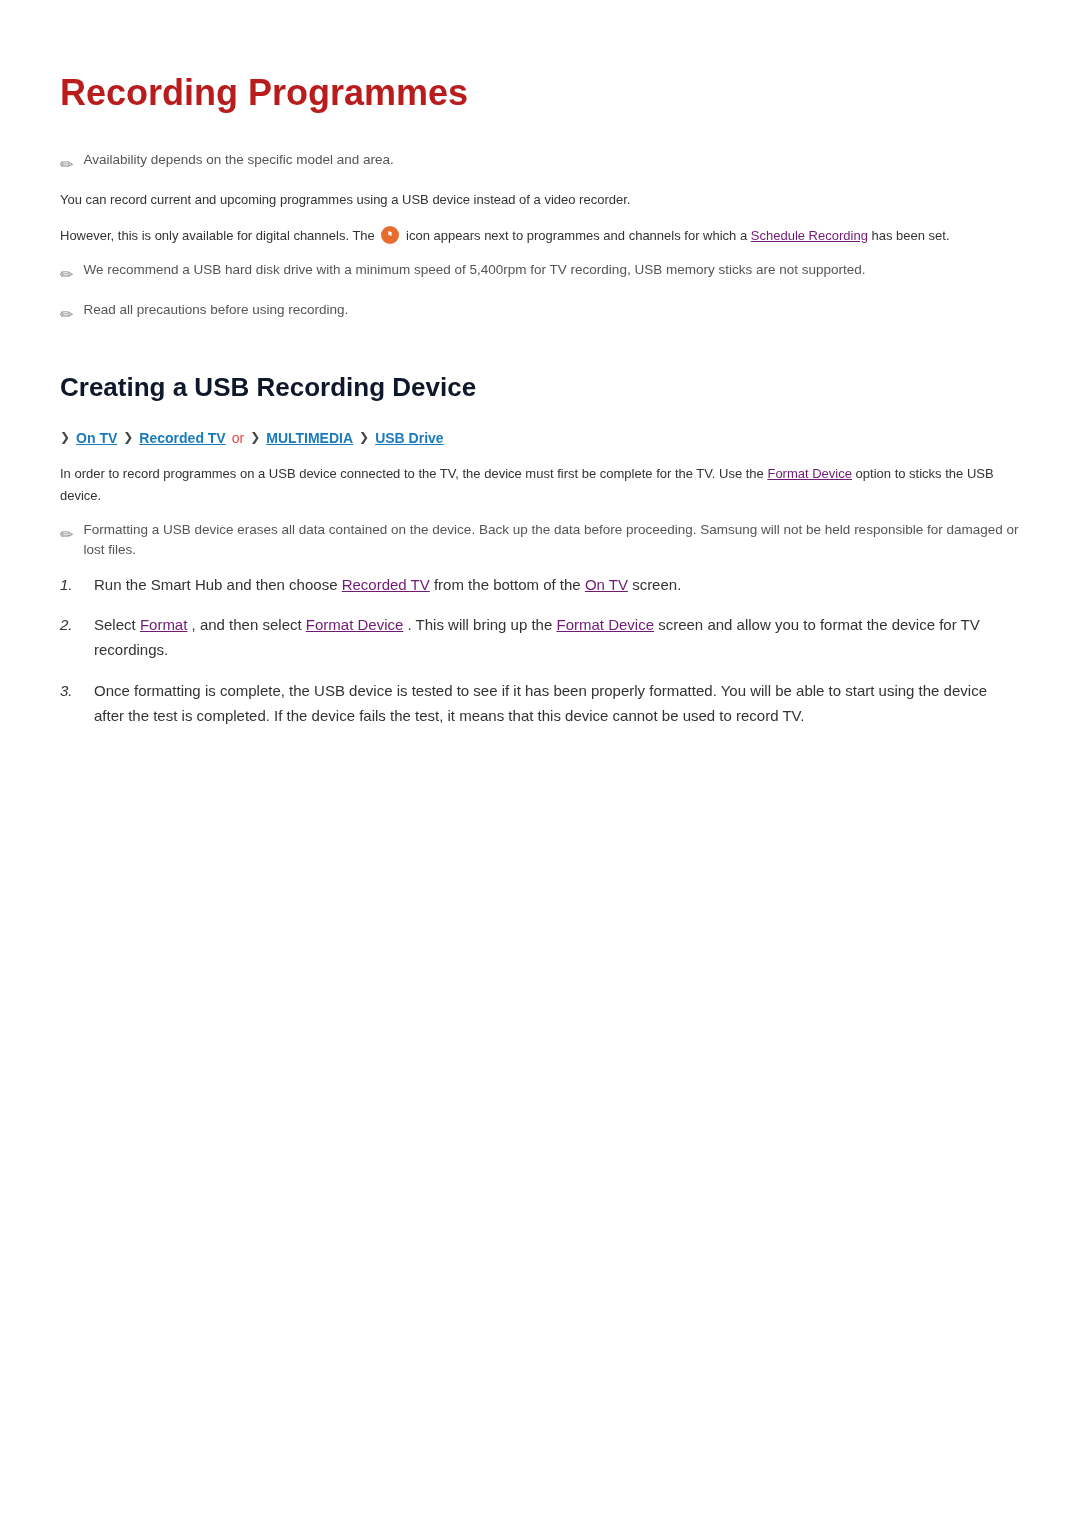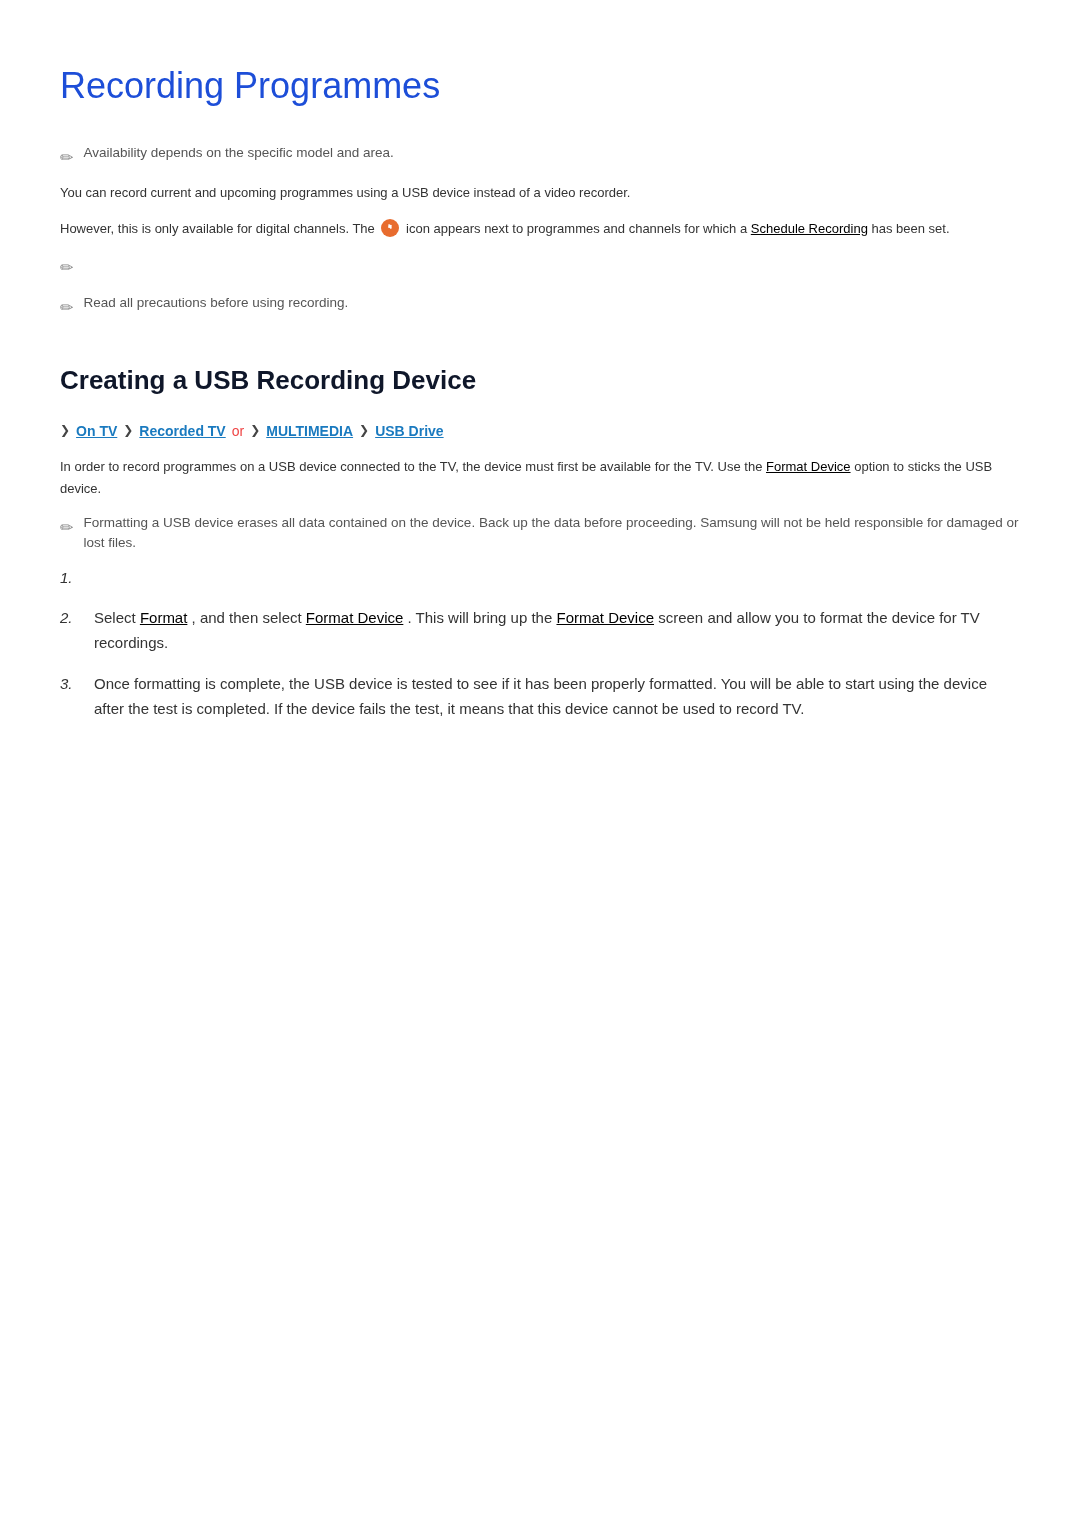--- a/index.html
+++ b/index.html
@@ -14,24 +14,24 @@
       font-size: 15px;
       color: #333333;
       width: 1080px;
       min-height: 1527px;
       padding: 40px 60px;
       line-height: 1.6;
     }
 
     .page-title {
       font-size: 36px;
-      font-weight: normal;
-      color: #1d4ed8;
+      font-weight: bold;
+      color: #b91c1c;
       margin-bottom: 28px;
-      margin-top: 17px;
+      margin-top: 24px;
     }
 
     .section-title {
       font-size: 26px;
       font-weight: bold;
       color: #0f172a;
       margin-bottom: 18px;
       margin-top: 40px;
     }
 
@@ -55,21 +55,21 @@
       line-height: 1.5;
     }
 
     .body-text {
       margin-bottom: 14px;
       line-height: 1.65;
       font-size: 13px;
     }
 
     .link-blue {
-      color: #000000;
+      color: #701a75;
       font-weight: normal;
     }
 
     .breadcrumb-row {
       display: flex;
       align-items: center;
       gap: 6px;
       margin-bottom: 14px;
       font-size: 14px;
     }
@@ -162,20 +162,21 @@
 <p class="body-text">
   <span>However, this is only available for digital channels. The</span>
   <span class="clock-icon"></span>
   <span>icon appears next to programmes and channels for which a</span>
   <a class="link-blue" href="#">Schedule Recording</a>
   <span>has been set.</span>
 </p>
 
 <div class="note-line">
   <span class="note-icon">✏</span>
+  <span class="note-text">We recommend a USB hard disk drive with a minimum speed of 5,400rpm for TV recording, USB memory sticks are not supported.</span>
 </div>
 
 <div class="note-line">
   <span class="note-icon">✏</span>
   <span class="note-text">Read all precautions before using recording.</span>
 </div>
 
 <h2 class="section-title">Creating a USB Recording Device</h2>
 
 <div class="breadcrumb-row">
@@ -184,34 +185,41 @@
   <span class="breadcrumb-arrow">❯</span>
   <a class="breadcrumb-link" href="#">Recorded TV</a>
   <span class="breadcrumb-sep">or</span>
   <span class="breadcrumb-arrow">❯</span>
   <a class="breadcrumb-link" href="#">MULTIMEDIA</a>
   <span class="breadcrumb-arrow">❯</span>
   <a class="breadcrumb-link" href="#">USB Drive</a>
 </div>
 
 <p class="body-text">
-  <span>In order to record programmes on a USB device connected to the TV, the device must first be available for the TV. Use the</span>
+  <span>In order to record programmes on a USB device connected to the TV, the device must first be complete for the TV. Use the</span>
   <a class="link-blue" href="#">Format Device</a>
   <span>option to sticks the USB device.</span>
 </p>
 
 <div class="note-line">
   <span class="note-icon">✏</span>
   <span class="note-text">Formatting a USB device erases all data contained on the device. Back up the data before proceeding. Samsung will not be held responsible for damaged or lost files.</span>
 </div>
 
 <ol class="ordered-list">
 
   <li>
     <span class="list-number">1.</span>
+    <span>
+      <span>Run the Smart Hub and then choose</span>
+      <a class="link-blue" href="#">Recorded TV</a>
+      <span>from the bottom of the</span>
+      <a class="link-blue" href="#">On TV</a>
+      <span>screen.</span>
+    </span>
   </li>
 
   <li>
     <span class="list-number">2.</span>
     <span>
       <span>Select</span>
       <a class="link-blue" href="#">Format</a>
       <span>, and then select</span>
       <a class="link-blue" href="#">Format Device</a>
       <span>. This will bring up the</span>

